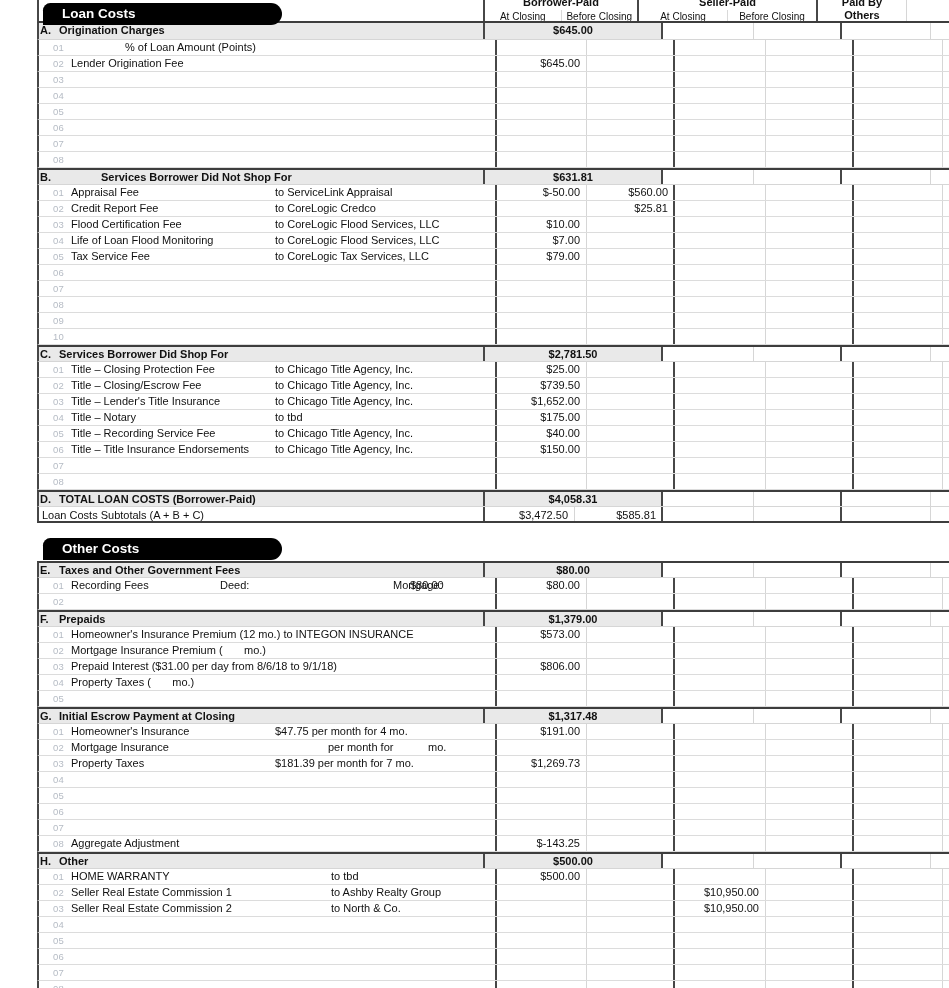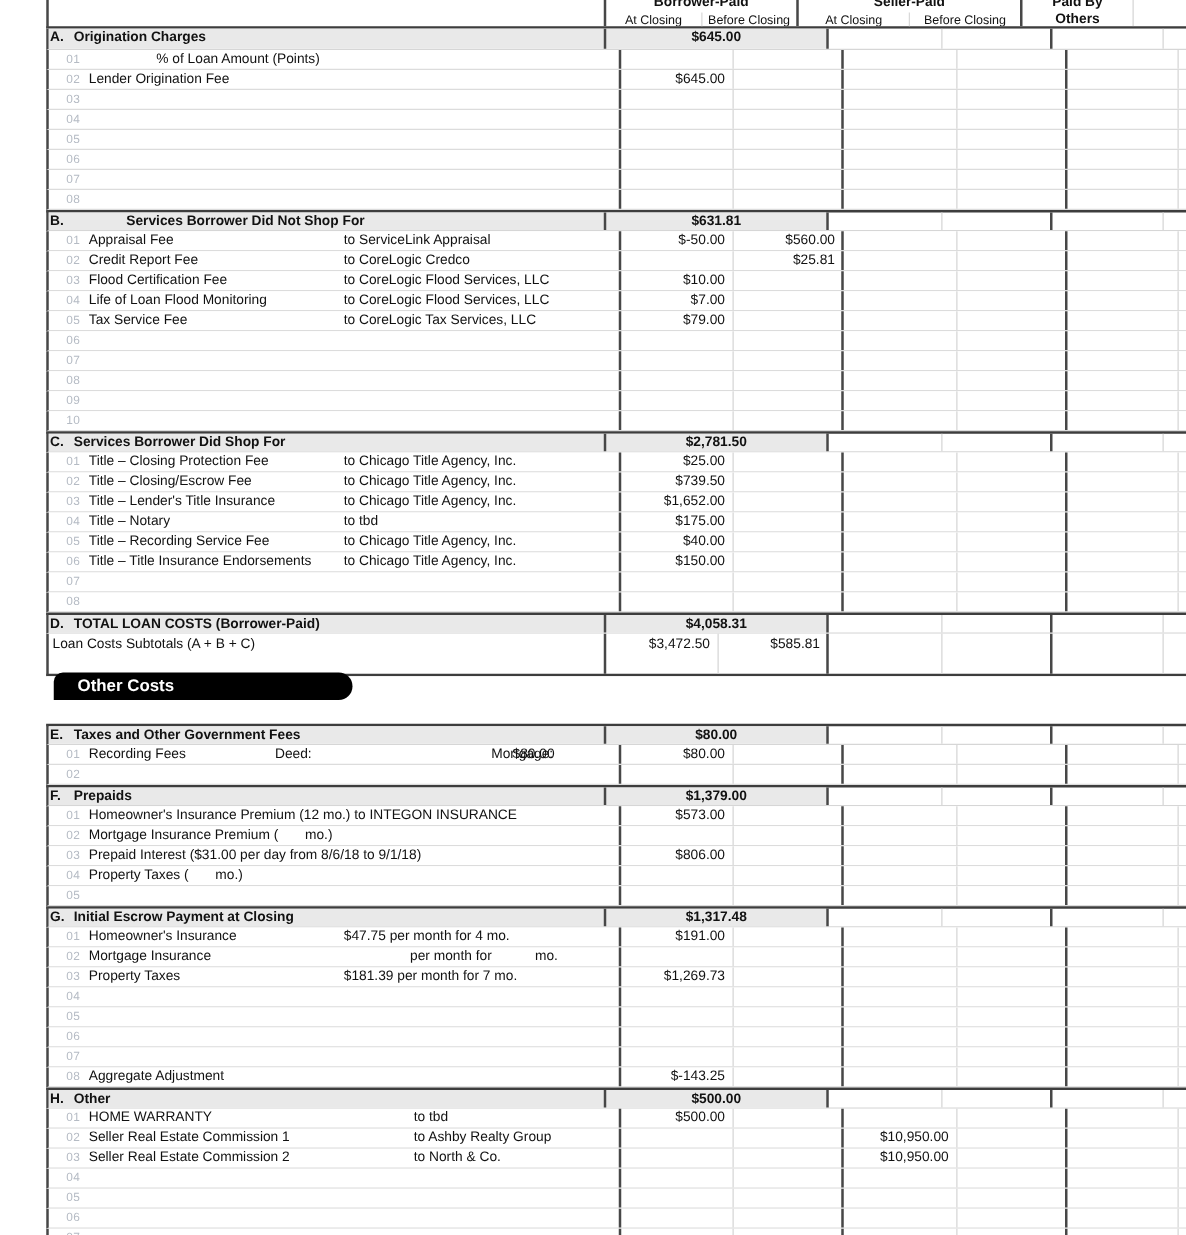--- a/index.html
+++ b/index.html
@@ -14,21 +14,21 @@
   .sa{width:92px;border-left:2px solid #474747;}
   .sb{width:87px;border-left:1px solid #d6d6d6;}
   .ot{width:90px;border-left:2px solid #474747;}
   .tl{width:19px;border-left:1px solid #d6d6d6;}
   .merged{width:178px;border-left:2px solid #474747;text-align:center;font-weight:bold;font-size:11px;}
   .body-row{height:16px;border-bottom:1px solid #dcdcdc;padding-left:12px;}
   .body-row .amt, .body-row .seg{line-height:15px;}
   .sec-row{height:17px;border-top:2px solid #3d3d3d;border-bottom:1px solid #d6d6d6;}
   .sec-row .gray{background:#e9e9e9;}
   .sec-row .seg, .sec-row .merged{line-height:14px;}
-  .sub-row{height:34px;border-bottom:2px solid #3d3d3d;}
+  .sub-row{height:16px;border-bottom:2px solid #3d3d3d;}
   .sub-row .amt,.sub-row .seg{line-height:16px;}
   .amt{font-size:11px;text-align:right;padding-right:6px;white-space:pre;}
   .bb .amt-inner{padding-right:5px;}
   .seg{position:absolute;top:0;font-size:11px;white-space:pre;}
   .num{position:absolute;left:2px;top:0;font-size:9.5px;color:#b5bbc4;line-height:15px;letter-spacing:.3px;}
   .sec-title{font-weight:bold;}
   
   #colhdr{height:23px;border-bottom:2px solid #3d3d3d;overflow:hidden;}
   .grp2{text-align:center;}
   .gl{font-size:11px;font-weight:bold;line-height:11px;margin-top:-3px;}
@@ -43,20 +43,23 @@
        border-radius:8px 12px 12px 0;font-size:13.5px;font-weight:bold;line-height:22px;
        padding-left:19px;box-sizing:border-box;z-index:5;}
   #tab-loan{top:3px;}
   #tab-other{top:538px;}
 </style>
 </head>
 <body>
 
 <div id="page">
 
+  <div class="tab" id="tab-loan">
+    <span>Loan Costs</span>
+  </div>
   <div class="tab" id="tab-other">
     <span>Other Costs</span>
   </div>
 
   <div id="tbl">
     <div class="row" id="colhdr">
       <div class="c d"></div>
       <div class="c grp2" style="width:154px;border-left:2px solid #474747">
         <div class="gl">Borrower-Paid</div>
         <div class="subs">

